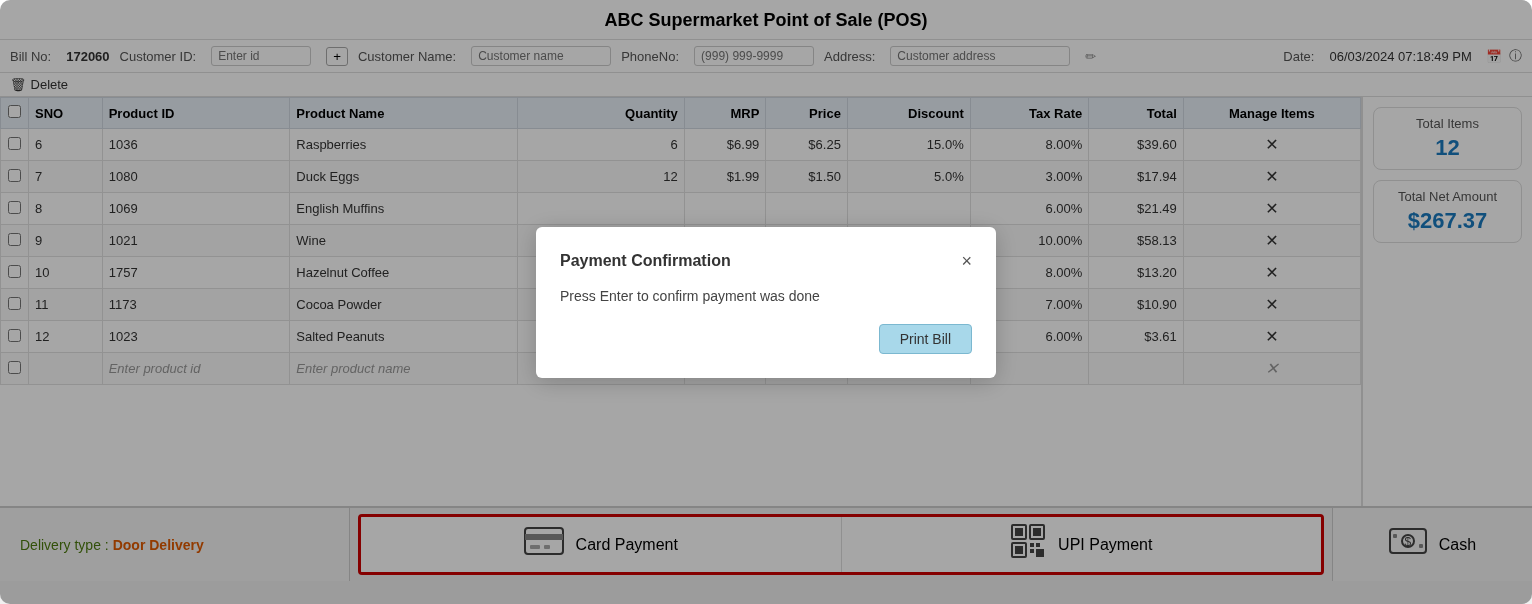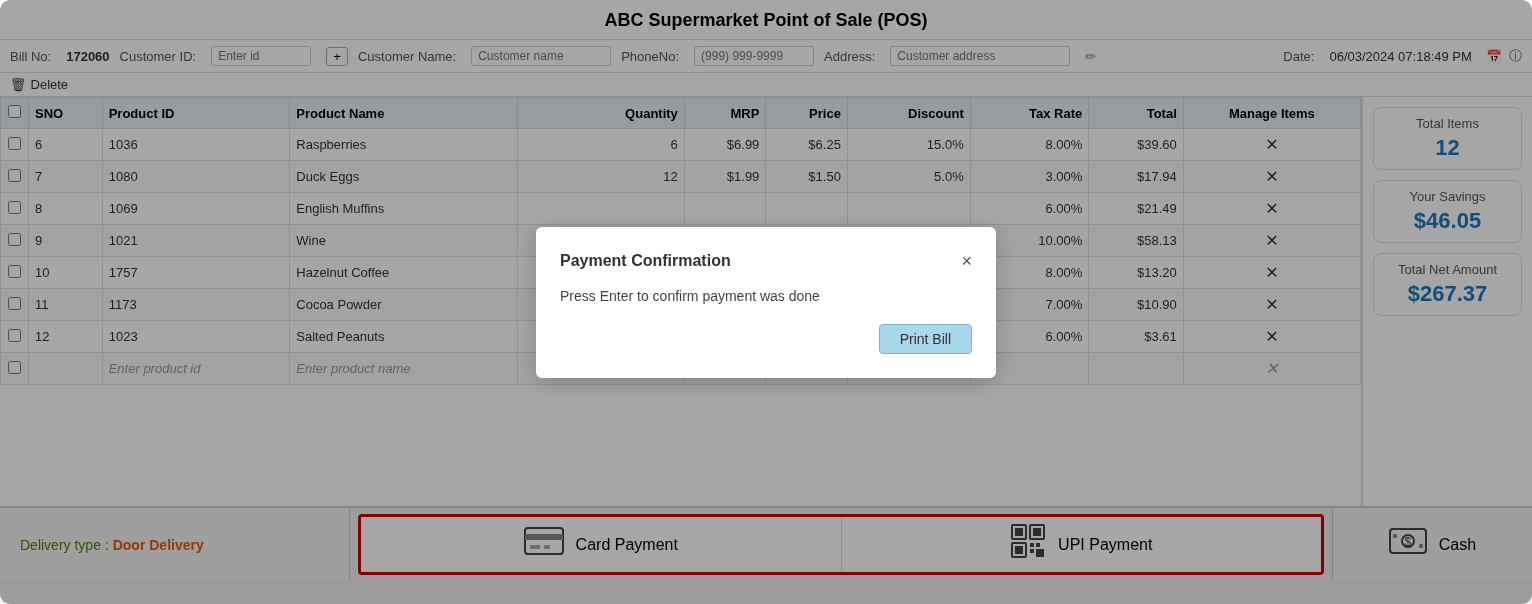--- a/index.html
+++ b/index.html
@@ -432,24 +432,20 @@
     <td class="x-btn center">✕</td>
   </tr>
         </tbody>
     </table>
   </div>
 
   <div class="sidebar">
     <div class="sidebar-section">
       <div class="label">Total Items</div>
       <div class="value">12</div>
-    </div>
-    <div class="sidebar-section">
-      <div class="label">Your Savings</div>
-      <div class="value">$46.05</div>
     </div>
     <div class="sidebar-section">
       <div class="label">Total Net Amount</div>
       <div class="value">$267.37</div>
     </div>
   </div>
 </div>
 
 <div class="footer">
   <div class="footer-delivery">

